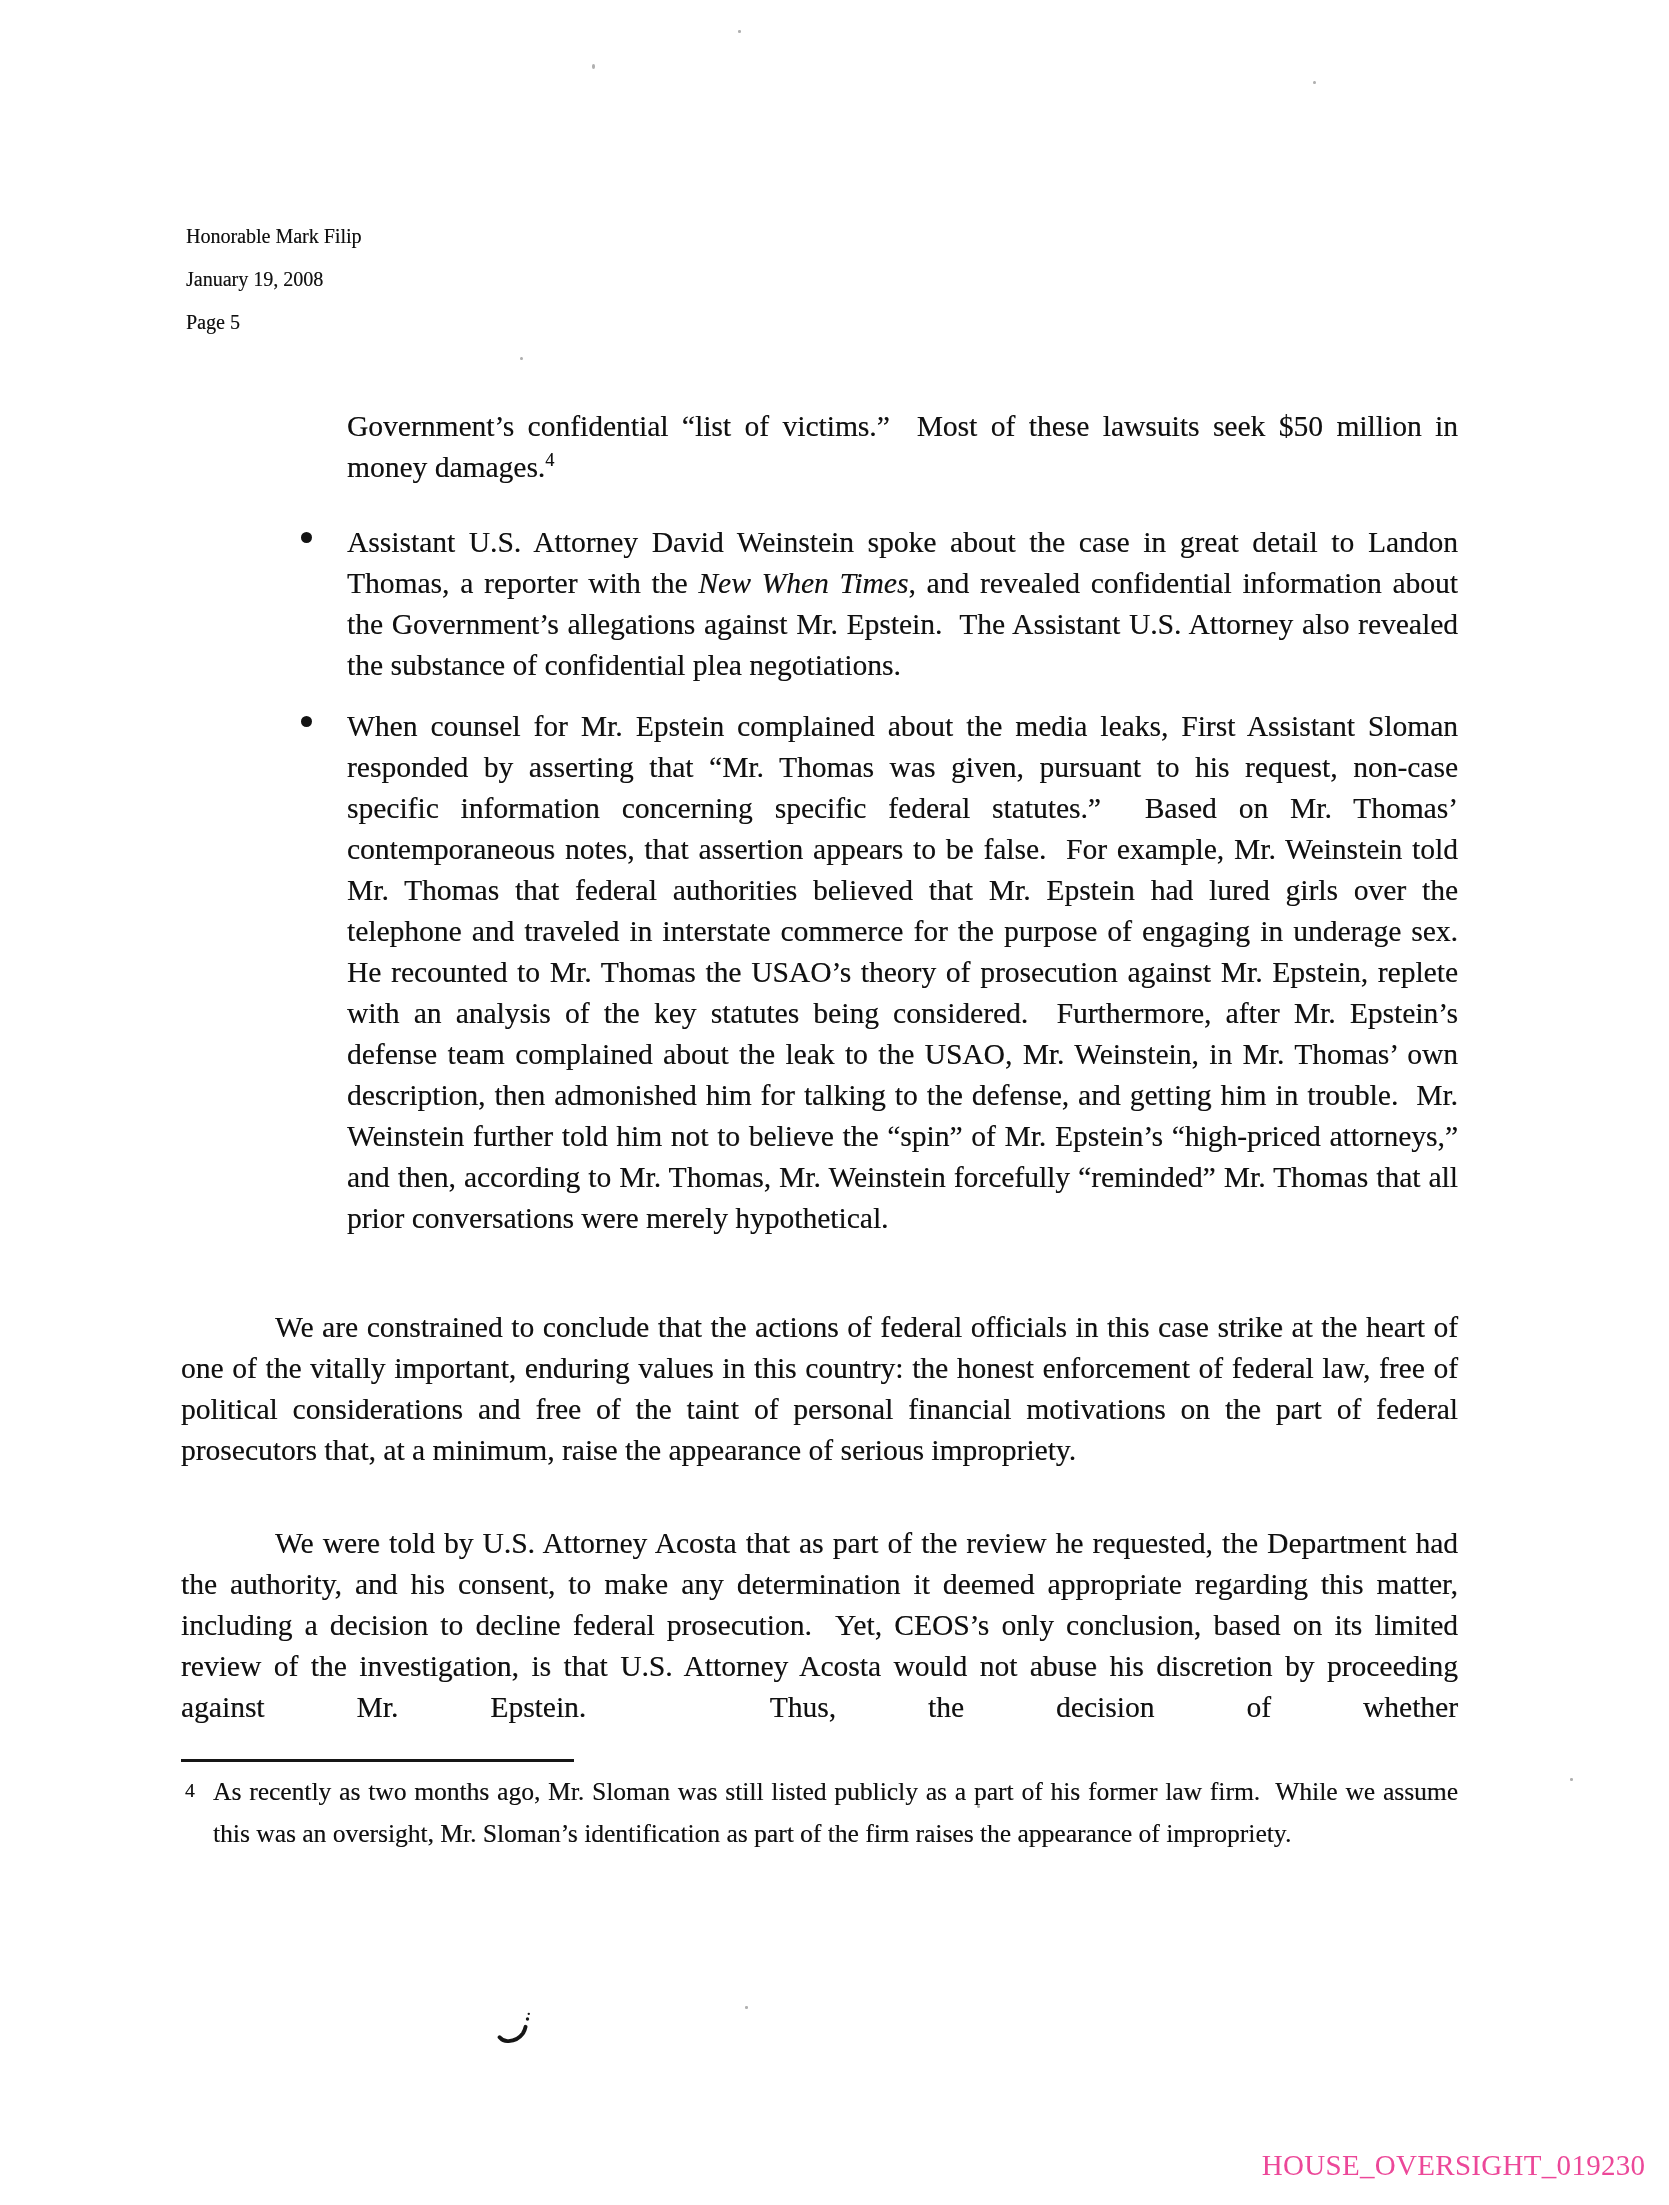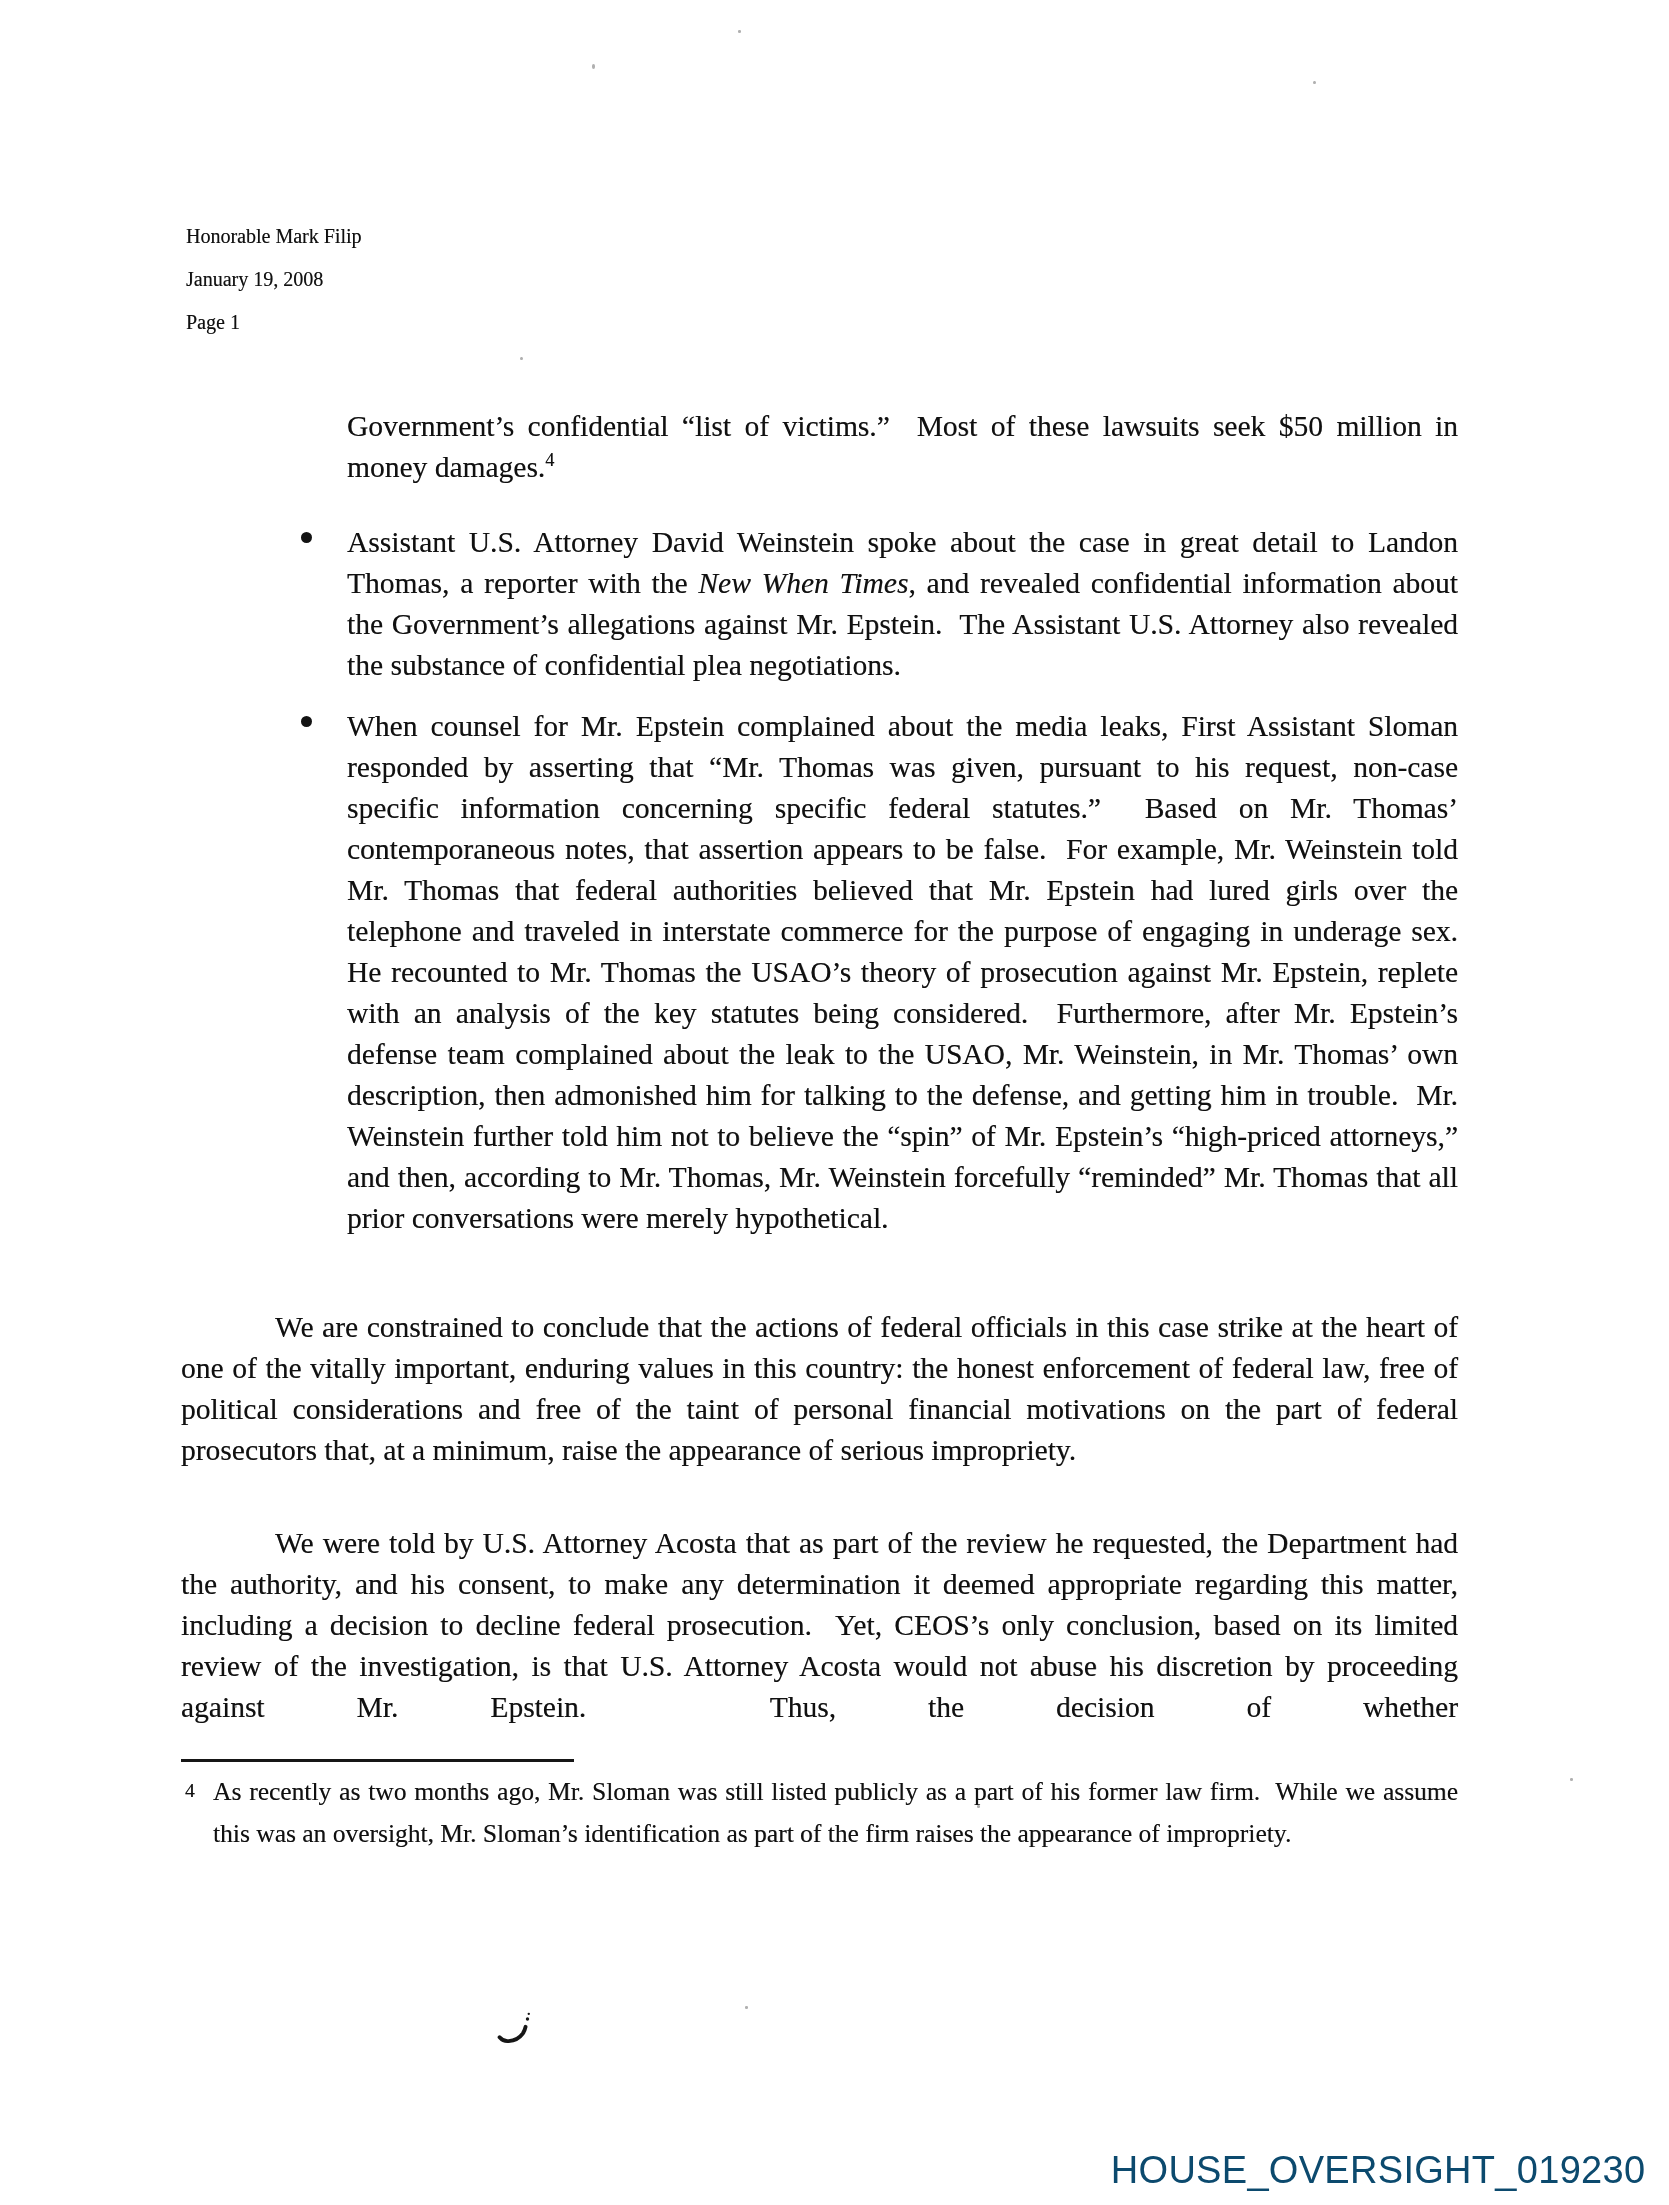--- a/index.html
+++ b/index.html
@@ -44,34 +44,34 @@
     font-size:25.5px;line-height:42px;
     text-align:justify;
   }
   .fn-number{
     position:absolute;left:3.9px;top:-1.3px;
     font-size:19.6px;
   }
   .fn-body{margin-left:32px;}
   .bates{
     top:2149px;right:23.6px;
-    font-family:Liberation Sans, sans-serif;
-    font-size:38px;letter-spacing:0.3px;
-    color:#0c4a6e;
+    font-family:Liberation Serif, serif;
+    font-size:29px;letter-spacing:0.3px;
+    color:#ec4899;
   }
   .pen-mark{left:497px;top:2011px;}
   .speck{position:absolute;background:#6f6f6f;border-radius:50%;opacity:0.55;}
 </style>
 </head>
 <body>
 
 <div class="abs header ink">
   <div>Honorable Mark Filip</div>
   <div>January 19, 2008</div>
-  <div>Page 1</div>
+  <div>Page 5</div>
 </div>
 
 <div class="abs bodypara indented ink" style="top:406px;">
   <span class="txt">Government’s confidential “list of victims.”  Most of these lawsuits seek $50 million in money damages.</span><sup class="fn-ref">4</sup>
 </div>
 
 <div class="abs bodypara indented bullet-item ink" style="top:522px;">
   <span class="bullet-dot"></span>
   <span class="txt">Assistant U.S. Attorney David Weinstein spoke about the case in great detail to Landon Thomas, a reporter with the </span><i>New When Times</i><span class="txt">, and revealed confidential information about the Government’s allegations against Mr. Epstein.  The Assistant U.S. Attorney also revealed the substance of confidential plea negotiations.</span>
 </div>

